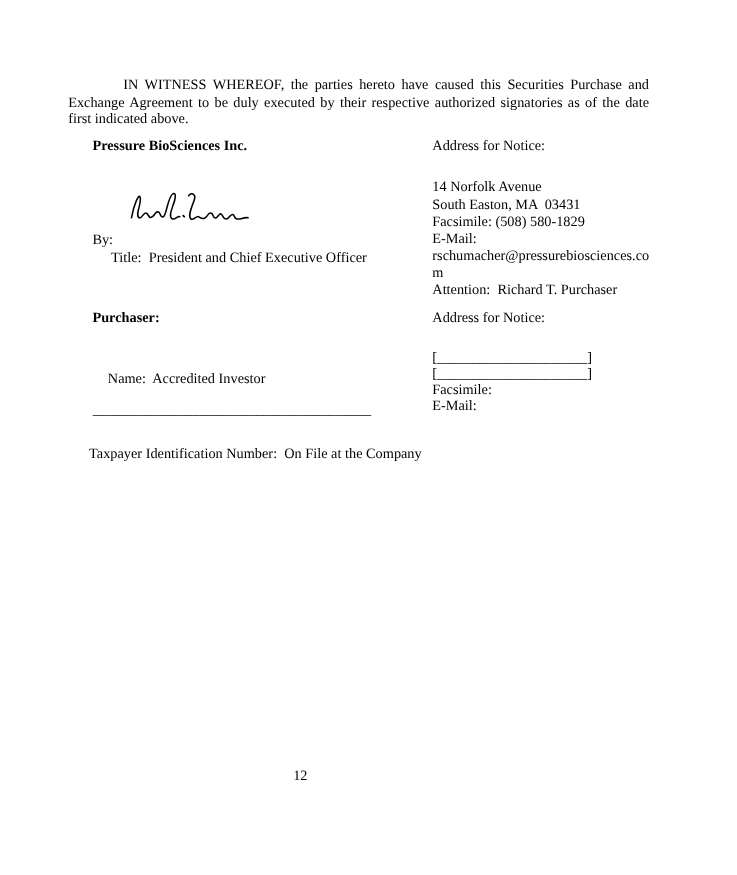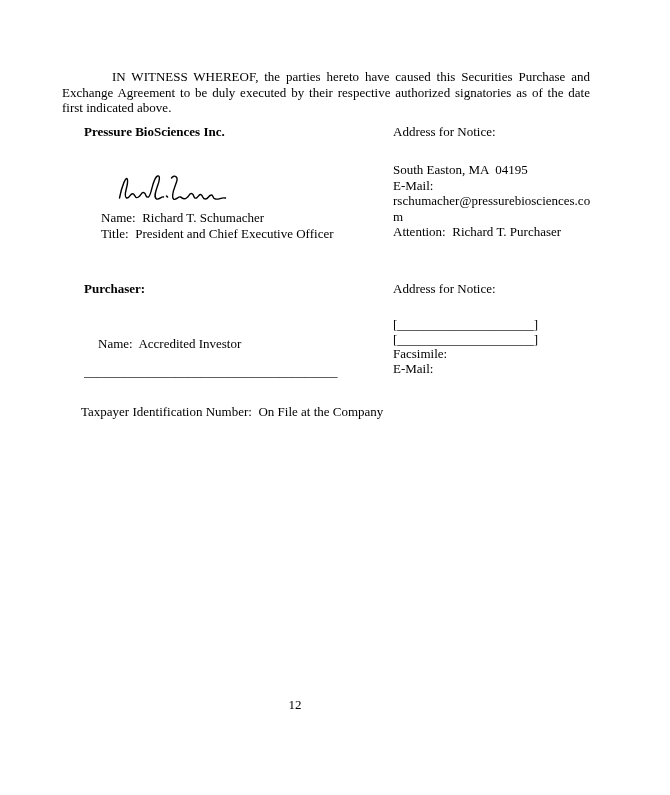--- a/index.html
+++ b/index.html
@@ -49,21 +49,21 @@
 
   .p-sig-line   { top: 322px; left: 84px; width: 260px; line-height: 16px; overflow: hidden; white-space: nowrap; margin-top: 42px; }
   .p-name-line  { top: 336px; left: 84px; padding-left: 14px; }
 
   .p-right-block { top: 318px; left: 393px; width: 230px; }
   .p-right-block .txt-line { line-height: 14.5px; white-space: pre-wrap; }
   .bracket-field { letter-spacing: 0; white-space: nowrap; }
 
   .taxpayer-line { top: 404px; left: 81px; width: 540px; }
 
-  .page-number { top: 697px; left: 0; width: 546px; text-align: center; margin-left: 22px; }
+  .page-number { top: 697px; left: 0; width: 546px; text-align: center; }
 </style>
 </head>
 <body>
 
 <div class="abs intro">
   <div class="jline first">IN WITNESS WHEREOF, the parties hereto have caused this Securities Purchase and</div>
   <div class="jline">Exchange Agreement to be duly executed by their respective authorized signatories as of the date</div>
   <div class="lline">first indicated above.</div>
 </div>
 
@@ -72,26 +72,28 @@
 
 <div class="abs signature-wrap">
   <svg width="118" height="38" viewBox="0 0 115 38" xmlns="http://www.w3.org/2000/svg">
     <path d="M6,28 C8,17 13,4 14,10 C15,16 9,26 13,28 C16,29 17,22 20,24 C22,26 22,29 25,27 C28,25 28,21 31,23 C33,25 32,28 35,27 C38,26 39,8 44,6 C47,5 46,11 44,16 C42,22 40,27 43,29 C46,30 48,26 50,27" fill="none" stroke="#000000" stroke-width="1.4" stroke-linecap="round"></path>
     <path d="M53,26 l1,1" fill="none" stroke="#000000" stroke-width="1.6" stroke-linecap="round"></path>
     <path d="M58,8 C61,4 65,7 63,12 C61,18 57,26 60,29 C62,31 65,26 67,27 C69,28 70,30 73,28 C76,26 76,22 79,24 C81,26 80,29 83,28 C85,27 86,23 88,25 C90,27 89,29 92,29 C95,29 95,25 98,25 C100,25 99,29 102,29 C105,30 108,27 112,28" fill="none" stroke="#000000" stroke-width="1.4" stroke-linecap="round"></path>
   </svg>
 </div>
 
 <div class="abs by-block">
-  <div class="txt indent">Name:  Richard T. Schumacher</div>
+  <div class="txt">By:</div>
   <div class="txt indent">Title:  President and Chief Executive Officer</div>
 </div>
 
 <div class="abs company-address">
-  <div class="txt">South Easton, MA  04195</div>
+  <div class="txt">14 Norfolk Avenue</div>
+  <div class="txt">South Easton, MA  03431</div>
+  <div class="txt">Facsimile: (508) 580-1829</div>
   <div class="txt">E-Mail:</div>
   <div class="txt">rschumacher@pressurebiosciences.co</div>
   <div class="txt">m</div>
   <div class="txt">Attention:  Richard T. Purchaser</div>
 </div>
 
 <div class="abs txt bold purchaser-label">Purchaser:</div>
 <div class="abs txt addr-label-2">Address for Notice:</div>
 
 <div class="abs p-sig-line">_______________________________________</div>

